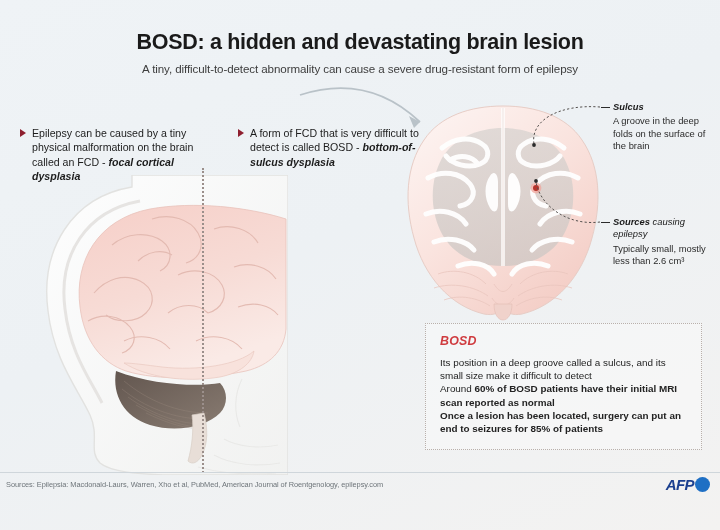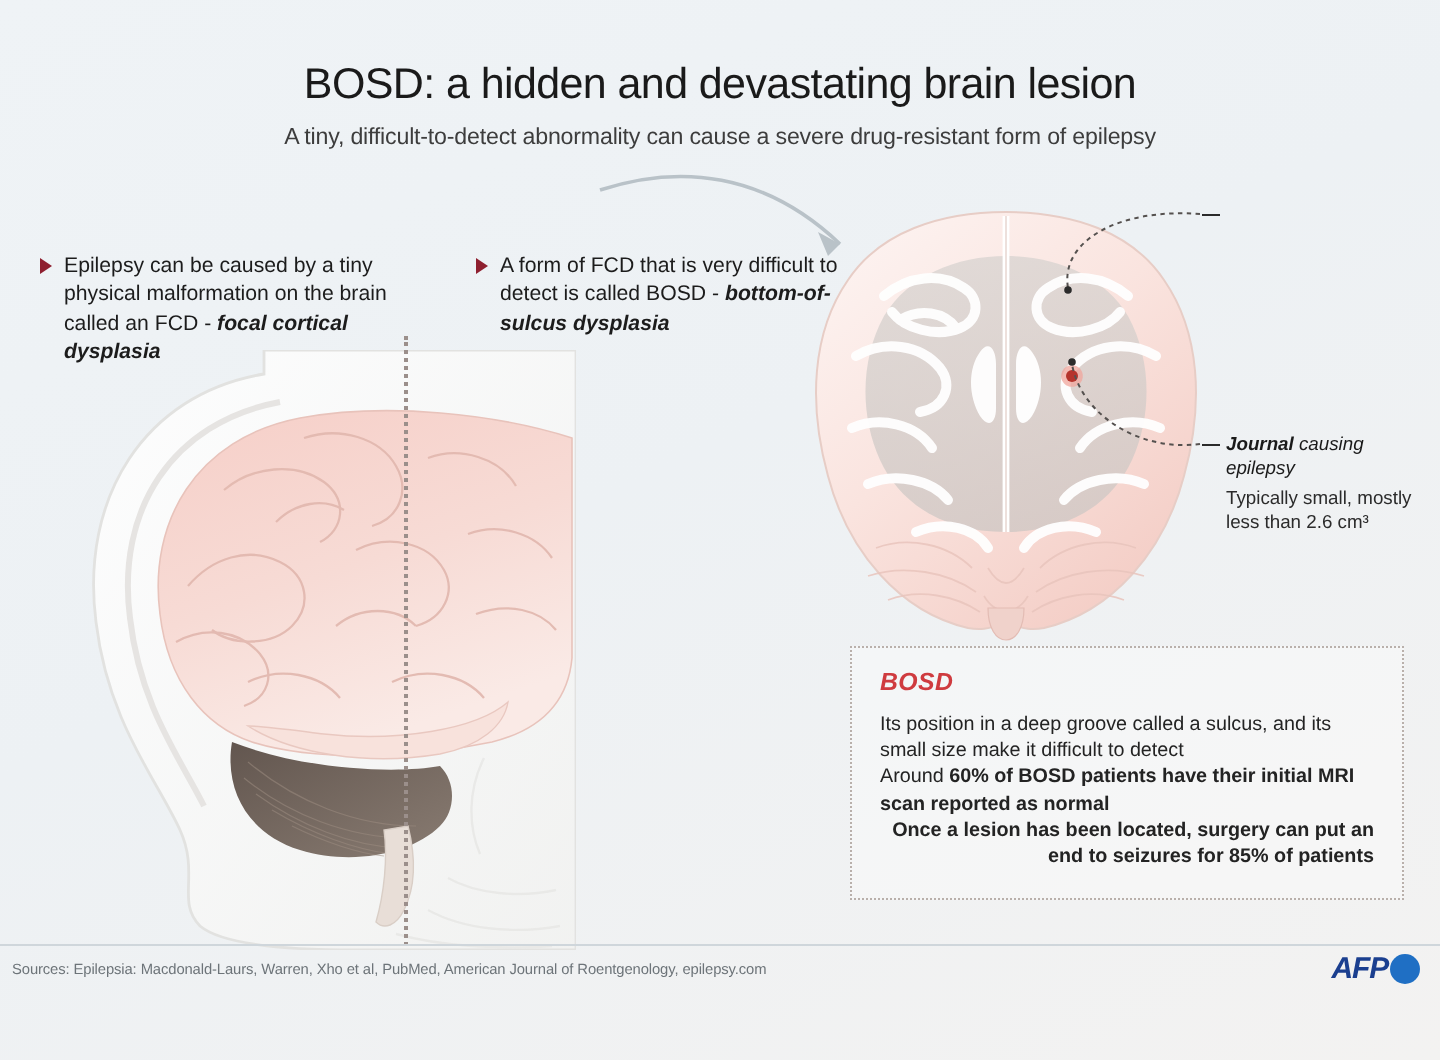--- a/index.html
+++ b/index.html
@@ -24,21 +24,21 @@
   }
 
   
   .title {
     position: absolute;
     top: 30px;
     left: 0;
     width: 720px;
     text-align: center;
     font-size: 21.5px;
-    font-weight: normal;
+    font-weight: bold;
     letter-spacing: -0.3px;
     color: #1a1a1a;
   }
   .subtitle {
     position: absolute;
     top: 62px;
     left: 0;
     width: 720px;
     text-align: center;
     font-size: 11.6px;
@@ -102,21 +102,21 @@
     padding: 10px 14px 0 14px;
     box-sizing: border-box;
   }
   #bosd-box .bhead {
     font-size: 12.4px; font-weight: bold; color: #cf3b3f;
     letter-spacing: 0.2px; margin-bottom: 8px; font-style: italic;
   }
   #bosd-box p { margin: 0; font-size: 9.9px; line-height: 13.2px; color: #232323; }
   #bosd-box p.gap { }
   #bosd-box b { font-weight: bold; }
-  #bosd-box p.strong { font-weight: bold; text-align: right; }
+  #bosd-box p.strong { font-weight: bold; }
 
   
   #footer-rule {
     position: absolute; left: 0; top: 472px; width: 720px; height: 0;
     border-top: 1px solid #cfd6db;
   }
   #sources {
     position: absolute; left: 6px; top: 480px;
     font-size: 7.4px; color: #6d7479; letter-spacing: -0.05px;
     white-space: nowrap;
@@ -298,24 +298,28 @@
     <em>focal cortical dysplasia</em>
   </div>
 
   <div class="anno" id="anno-mid">
     <span class="tri"></span>
     <span>A form of FCD that is very difficult to detect is called BOSD -</span>
     <em>bottom-of-sulcus dysplasia</em>
   </div>
 
   <div class="rdash" id="dash-sulcus"></div>
+  <div class="rlabel" id="lab-sulcus">
+    <span class="hd">Sulcus</span>
+    <span>A groove in the deep folds on the surface of the brain</span>
+  </div>
 
   <div class="rdash" id="dash-lesion"></div>
   <div class="rlabel" id="lab-lesion">
-    <span class="hd"><span>Journal</span><span class="reg"> causing epilepsy</span></span>
+    <span class="hd"><span>Sources</span><span class="reg"> causing epilepsy</span></span>
     <span>Typically small, mostly less than 2.6 cm³</span>
   </div>
 
   <div id="bosd-box">
     <div class="bhead">BOSD</div>
     <p>Its position in a deep groove called a sulcus, and its small size make it difficult to detect</p>
     <p class="gap"><span>Around </span><b>60% of  BOSD patients have their initial MRI scan reported as normal</b></p>
     <p class="gap strong">Once a lesion has been located, surgery can put an end to seizures for 85% of patients</p>
   </div>
 

